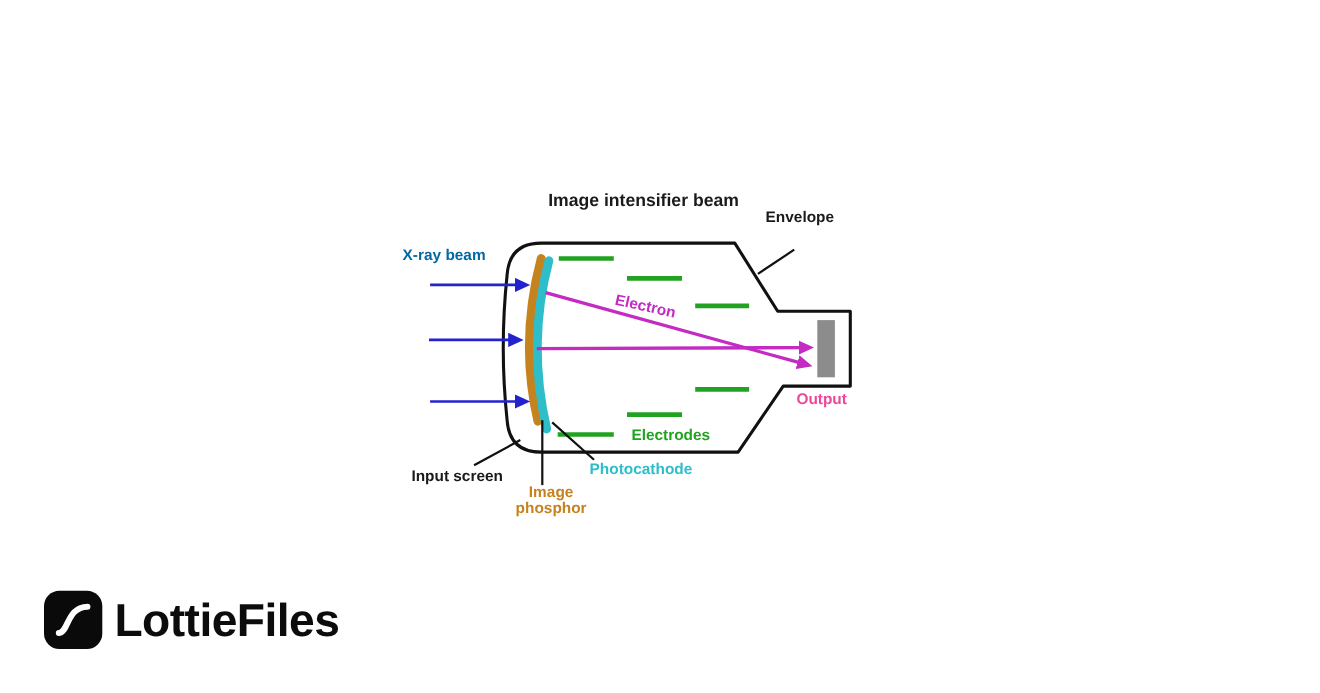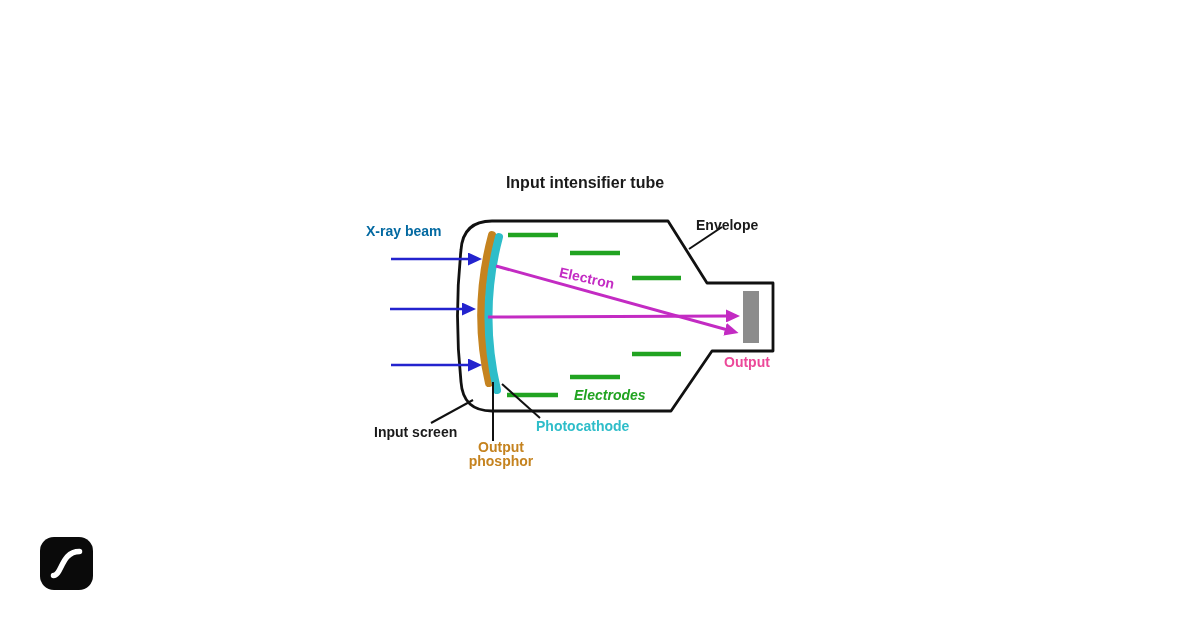--- a/index.html
+++ b/index.html
@@ -101,39 +101,40 @@
     </g>
 
     <g stroke="#111111" stroke-width="2">
       <line x1="722" y1="227" x2="689" y2="249"></line>
       <line x1="431" y1="423" x2="473" y2="400"></line>
       <line x1="493" y1="441" x2="493" y2="382"></line>
       <line x1="540" y1="418" x2="502" y2="384"></line>
     </g>
   </svg>
 
-  <div class="lbl lbl-title" style="left:460px; top:175px;">Input intensifier tube</div>
+  <div class="lbl lbl-title" style="left:460px; top:175px;">Image intensifier beam</div>
 
-  <div class="lbl" style="left:696px; top:218px;">Envelope</div>
+  <div class="lbl" style="left:696px; top:190px;">Envelope</div>
 
   <div class="lbl lbl-blue" style="left:366px; top:224px;">X-ray beam</div>
 
   <div class="lbl lbl-magenta" style="left:561px; top:265px;">Electron</div>
 
   <div class="lbl lbl-gray" style="left:724px; top:355px;">Output</div>
 
-  <div class="lbl lbl-green" style="left:574px; top:388px;font-style:italic;">Electrodes</div>
+  <div class="lbl lbl-green" style="left:574px; top:388px;">Electrodes</div>
 
   <div class="lbl lbl-cyan" style="left:536px; top:419px;">Photocathode</div>
 
   <div class="lbl" style="left:374px; top:425px;text-align:center;">Input screen</div>
 
-  <div class="lbl lbl-orange lbl-wrap" style="left:455px; top:440px;">Output phosphor</div>
+  <div class="lbl lbl-orange lbl-wrap" style="left:455px; top:440px;">Image phosphor</div>
 
   <div class="brand">
     <div class="brand-mark">
       <svg width="53" height="53" viewBox="0 0 53 53">
         <path d="M 13.5 38.5 C 22 38.5 21 14.5 39.5 14.5" fill="none" stroke="#ffffff" stroke-width="5.5" stroke-linecap="round"></path>
       </svg>
     </div>
+    <div class="brand-text">LottieFiles</div>
   </div>
 
 </div>
 
 </body></html>

